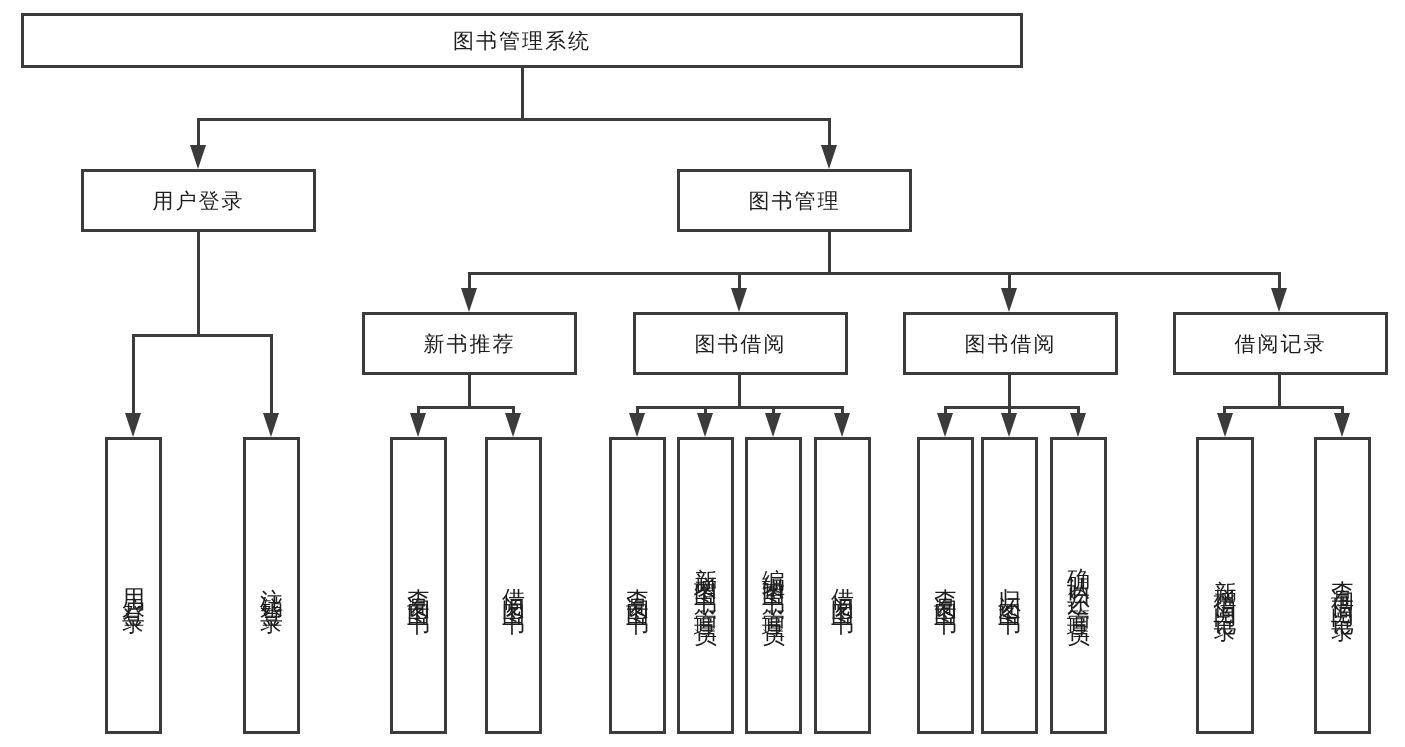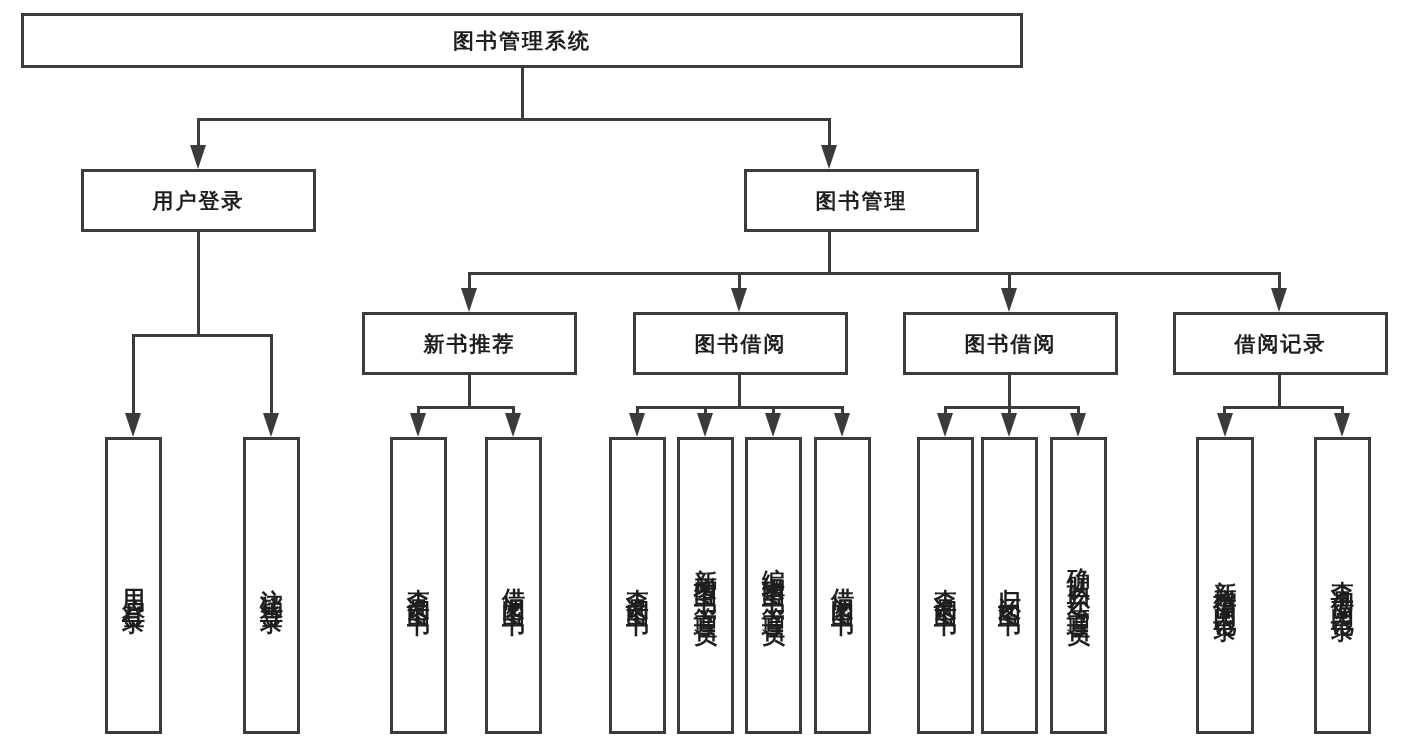--- a/index.html
+++ b/index.html
@@ -3,21 +3,20 @@
 <meta charset="utf-8">
 <style>
   :root { --line:#3b3b3b; --text:#1e1e1e; --watermark:#bdbdbd; --background:#ffffff; }
   * { margin:0; padding:0; box-sizing:border-box; }
   html,body { background:var(--background); }
   .canvas {
     position:relative; width:1405px; height:747px; overflow:hidden;
     background:var(--background);
     font-family:"Liberation Sans","DejaVu Sans",sans-serif;
     color:var(--text);
-    font-weight:bold;
   }
   .box {
     position:absolute; border:3px solid var(--line); background:#fff;
     display:flex; align-items:center; justify-content:center;
     font-size:21px; letter-spacing:2px; color:var(--text); white-space:nowrap;
   }
   .leaf {
     position:absolute; border:3px solid var(--line); background:#fff;
     display:flex; align-items:center; justify-content:center;
     writing-mode:vertical-rl; text-orientation:mixed;
@@ -46,21 +45,21 @@
   <div class="v" style="left:521px;top:68px;width:3px;height:50px"></div>
   <div class="h" style="left:197px;top:118px;width:634px;height:3px"></div>
   <div class="v" style="left:197px;top:118px;width:3px;height:29px"></div>
   <div class="ah" style="left:190px;top:145px"></div>
   <div class="v" style="left:828px;top:118px;width:3px;height:29px"></div>
   <div class="ah" style="left:821px;top:145px"></div>
 
   <div class="box" style="left:81px;top:169px;width:235px;height:63px">
     <span>用户登录</span>
   </div>
-  <div class="box" style="left:744px;top:169px;width:235px;height:63px">
+  <div class="box" style="left:677px;top:169px;width:235px;height:63px">
     <span>图书管理</span>
   </div>
 
   <div class="v" style="left:197px;top:232px;width:3px;height:102px"></div>
   <div class="h" style="left:132px;top:334px;width:141px;height:3px"></div>
   <div class="v" style="left:132px;top:334px;width:3px;height:80px"></div>
   <div class="ah" style="left:125px;top:413px"></div>
   <div class="v" style="left:270px;top:334px;width:3px;height:80px"></div>
   <div class="ah" style="left:263px;top:413px"></div>
 

